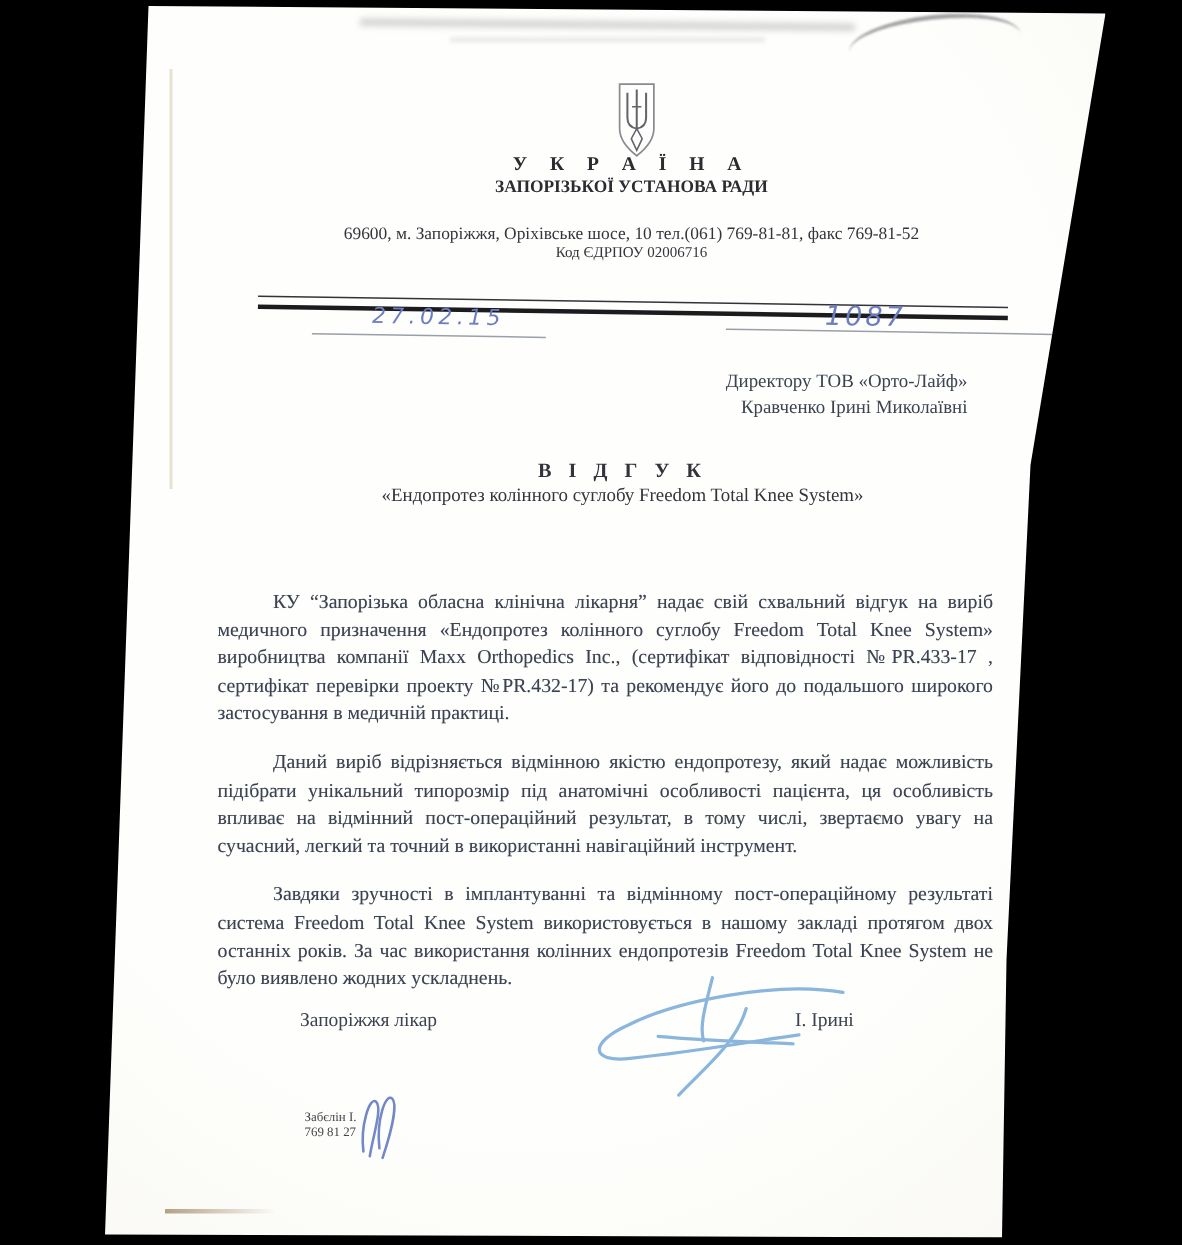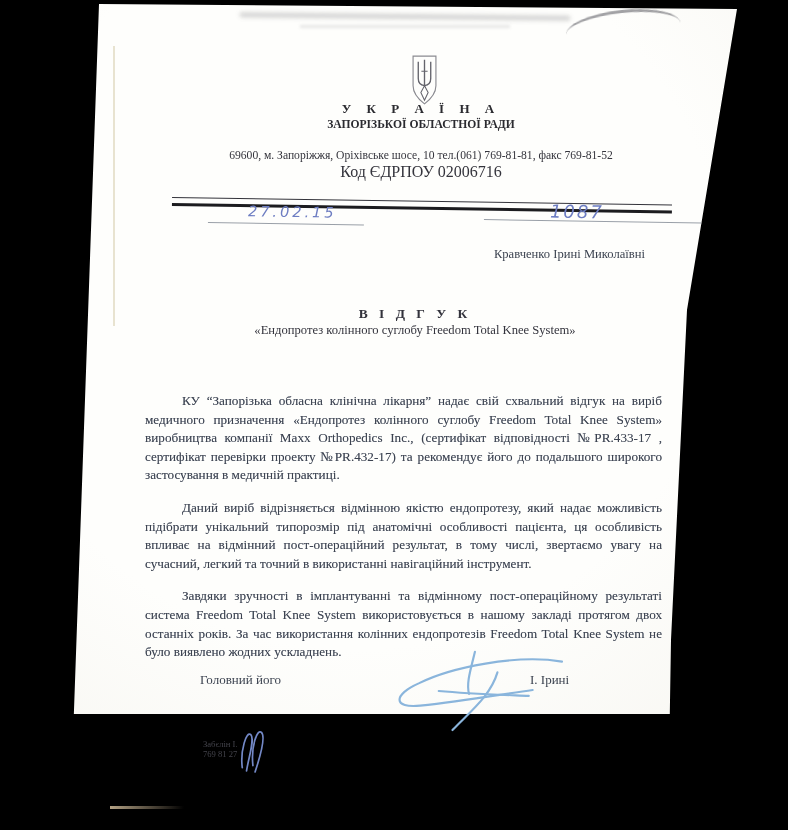--- a/index.html
+++ b/index.html
@@ -1,18 +1,18 @@
 <!DOCTYPE html>
 <html lang="uk"><head>
 <meta charset="utf-8">
 <style>
   html,body{margin:0;padding:0;background:#000;}
   .stage{position:relative;width:788px;height:830px;background:#000;overflow:hidden;
          font-family:"Liberation Serif", serif;}
-  .page{position:absolute;left:0;top:0;width:788px;height:714px;
+  .page{position:absolute;left:0;top:0;width:788px;height:830px;
         background:radial-gradient(ellipse at 45% 40%, #fefefc 60%, #f7f6f1 100%);
         clip-path:polygon(99px 4px, 737px 9px, 687px 310px, 671px 640px, 668px 825px, 70px 823px);}
   .abs{position:absolute;}
   .ctr{text-align:center;}
   .hdr-line{color:#2b2b30;}
   .smudge{position:absolute;pointer-events:none;}
   .body-par{margin:14px 0 8px 0;text-indent:37px;text-align:justify;
             font-size:13.2px;line-height:18.6px;color:#3c4350;
             text-shadow:0 0 0.5px rgba(70,80,110,0.4);}
   .ink{font-family:"DejaVu Sans", sans-serif;font-style:italic;}
@@ -37,48 +37,49 @@
         <path d="M26,10 V60" stroke="#64646c" stroke-width="2.6"></path>
         <path d="M14,14 V46 Q14,58 26,60" stroke="#64646c" stroke-width="2.6"></path>
         <path d="M38,14 V46 Q38,58 26,60" stroke="#64646c" stroke-width="2.6"></path>
         <path d="M26,60 L19,73 L26,88 L33,73 Z" stroke="#64646c" stroke-width="2"></path>
         <path d="M20,32 H32" stroke="#64646c" stroke-width="2"></path>
       </svg>
     </div>
 
     <div class="abs ctr" style="left:115px;top:101px;width:612px;">
       <div class="hdr-line" style="font-weight:bold;font-size:13px;letter-spacing:6px;">У К Р А Ї Н А</div>
-      <div class="hdr-line" style="font-weight:bold;font-size:11.6px;margin-top:1px;">ЗАПОРІЗЬКОЇ ОБЛАСТНОЇ РАДИ</div>
+      <div class="hdr-line" style="font-weight:bold;font-size:11.6px;margin-top:1px;">ЗАПОРІЗЬКОЇ УСТАНОВА РАДИ</div>
       <div class="hdr-line" style="font-size:11.6px;margin-top:18px;color:#34343c;">69600,  м. Запоріжжя, Оріхівське шосе, 10  тел.(061) 769-81-81, факс 769-81-52</div>
-      <div class="hdr-line" style="font-size:16px;margin-top:1px;color:#34343c;">Код ЄДРПОУ 02006716</div>
+      <div class="hdr-line" style="font-size:10px;margin-top:1px;color:#34343c;">Код ЄДРПОУ 02006716</div>
     </div>
 
     <div class="abs" style="left:172px;top:197px;width:500px;height:5px;border-top:1.2px solid #33333a;border-bottom:3px solid #1c1c1f;transform:rotate(.85deg);transform-origin:left center;"></div>
 
     <div class="abs ink" style="left:248px;top:204px;font-size:14.5px;letter-spacing:3px;color:#6d7dc2;transform:rotate(1deg);">27.02.15</div>
     <div class="abs thinline" style="left:208px;top:212px;width:156px;height:10px;transform:rotate(.9deg);transform-origin:left center;"></div>
     <div class="abs ink" style="left:550px;top:201px;font-size:18px;letter-spacing:2px;color:#6d7dc2;transform:rotate(1deg);">1087</div>
     <div class="abs thinline" style="left:484px;top:209px;width:218px;height:10px;transform:rotate(.9deg);transform-origin:left center;"></div>
 
     <div class="abs" style="left:345px;top:246px;width:300px;text-align:right;font-size:12.6px;line-height:16.5px;color:#3c4350;">
+      <div>Директору ТОВ «Орто-Лайф»</div>
       <div>Кравченко Ірині Миколаївні</div>
     </div>
 
     <div class="abs ctr" style="left:150px;top:306px;width:530px;color:#33333c;">
       <div style="font-weight:bold;font-size:13.5px;letter-spacing:4px;">В І Д Г У К</div>
       <div style="font-size:12.6px;margin-top:1px;">«Ендопротез колінного суглобу Freedom Total Knee System»</div>
     </div>
 
     <div class="abs" style="left:145px;top:378px;width:517px;">
       <p class="body-par">КУ “Запорізька обласна клінічна лікарня”  надає свій схвальний відгук на виріб медичного призначення «Ендопротез колінного суглобу Freedom Total Knee System» виробництва компанії Maxx Orthopedics Inc., (сертифікат відповідності №PR.433-17 , сертифікат перевірки проекту №PR.432-17) та рекомендує його до подальшого широкого застосування в медичній практиці.</p>
       <p class="body-par">Даний виріб відрізняється відмінною якістю ендопротезу, який надає можливість підібрати унікальний типорозмір під анатомічні особливості пацієнта, ця особливість впливає на відмінний пост-операційний результат, в тому числі, звертаємо увагу на сучасний, легкий та точний в використанні навігаційний інструмент.</p>
       <p class="body-par">Завдяки зручності в імплантуванні та відмінному пост-операційному результаті система Freedom Total Knee System використовується в нашому закладі протягом двох останніх років. За час використання колінних ендопротезів Freedom Total Knee System не було виявлено жодних ускладнень.</p>
     </div>
 
-    <div class="abs" style="left:200px;top:672px;font-size:13px;color:#3c4350;">Головний його</div>
+    <div class="abs" style="left:200px;top:672px;font-size:13px;color:#3c4350;">Запоріжжя лікар</div>
 
     <div class="abs" style="left:378px;top:645px;">
       <svg width="190" height="88" viewBox="0 0 190 90" fill="none" stroke="#8ab5dc" stroke-width="2.2" stroke-linecap="round">
         <path d="M186,17 C140,9 72,23 40,39 C13,51 13,65 41,62 C88,57 126,50 156,46"></path>
         <path d="M60,47 C92,50 128,51 152,52"></path>
         <path d="M97,7 C92,27 88,40 91,50"></path>
         <path d="M120,28 C113,52 92,68 74,87"></path>
       </svg>
     </div>
 

